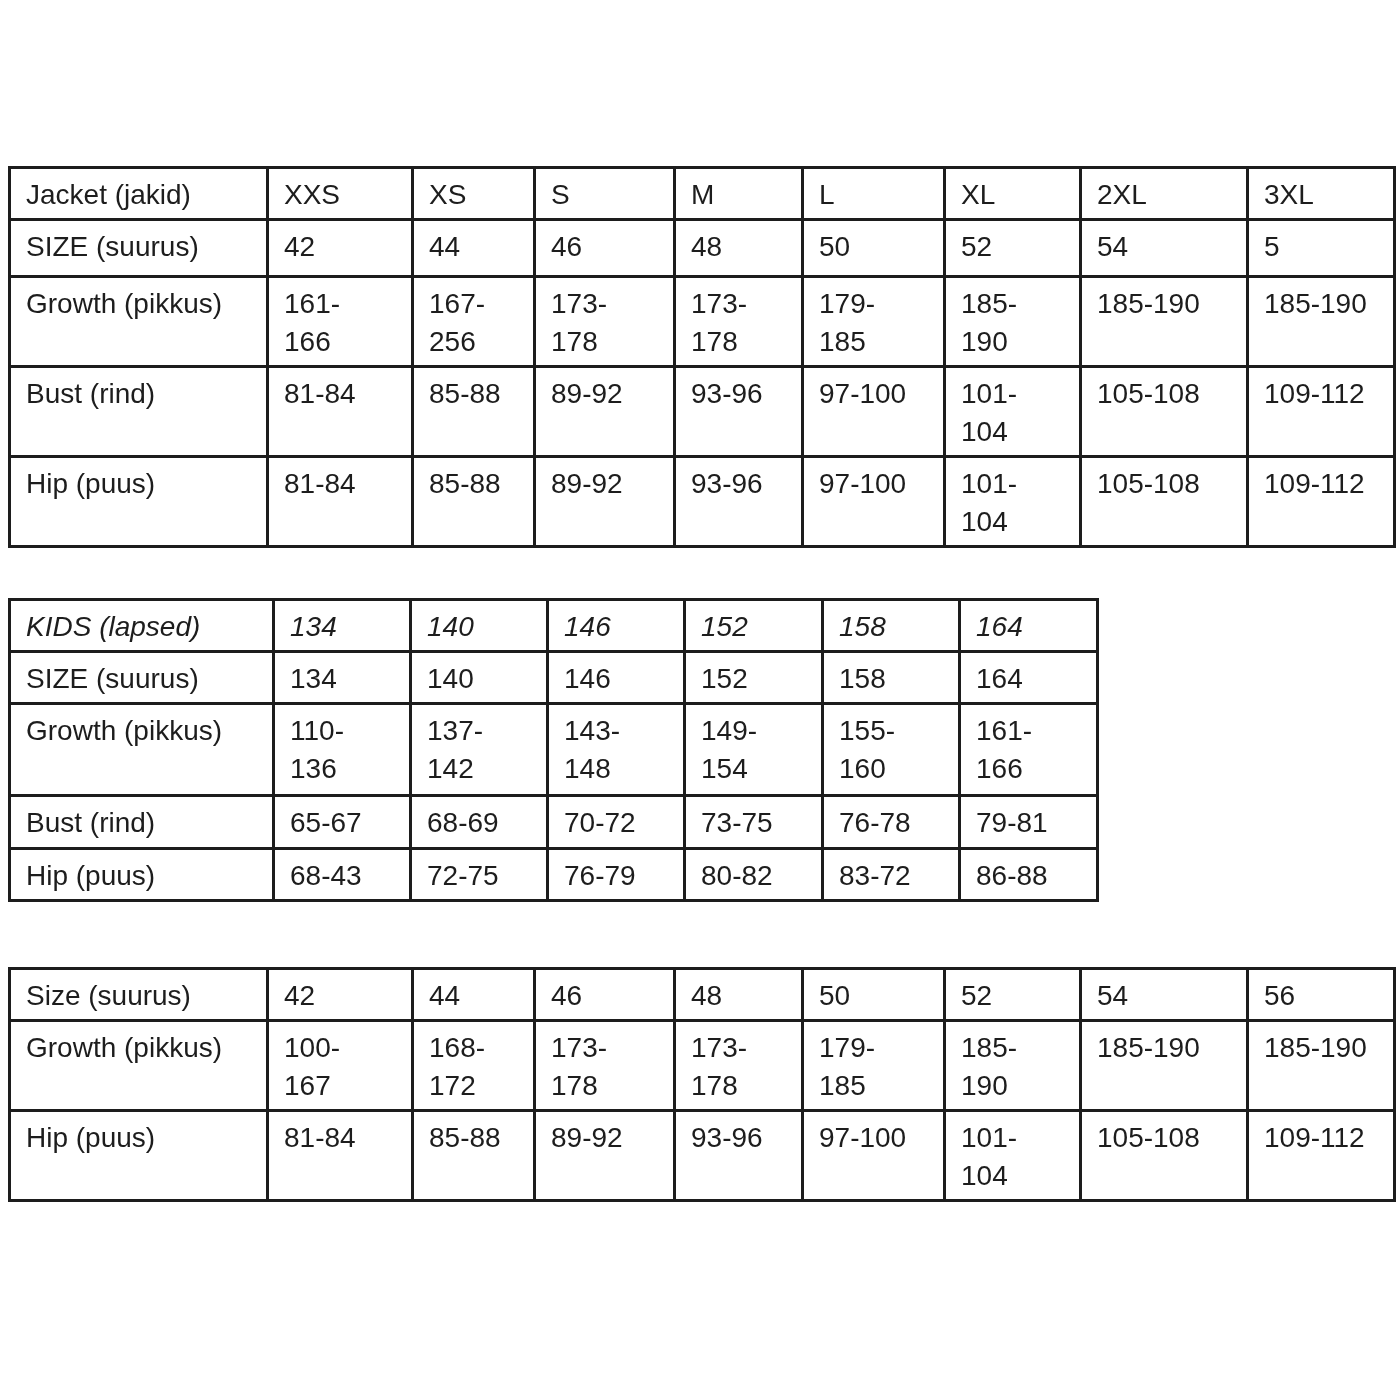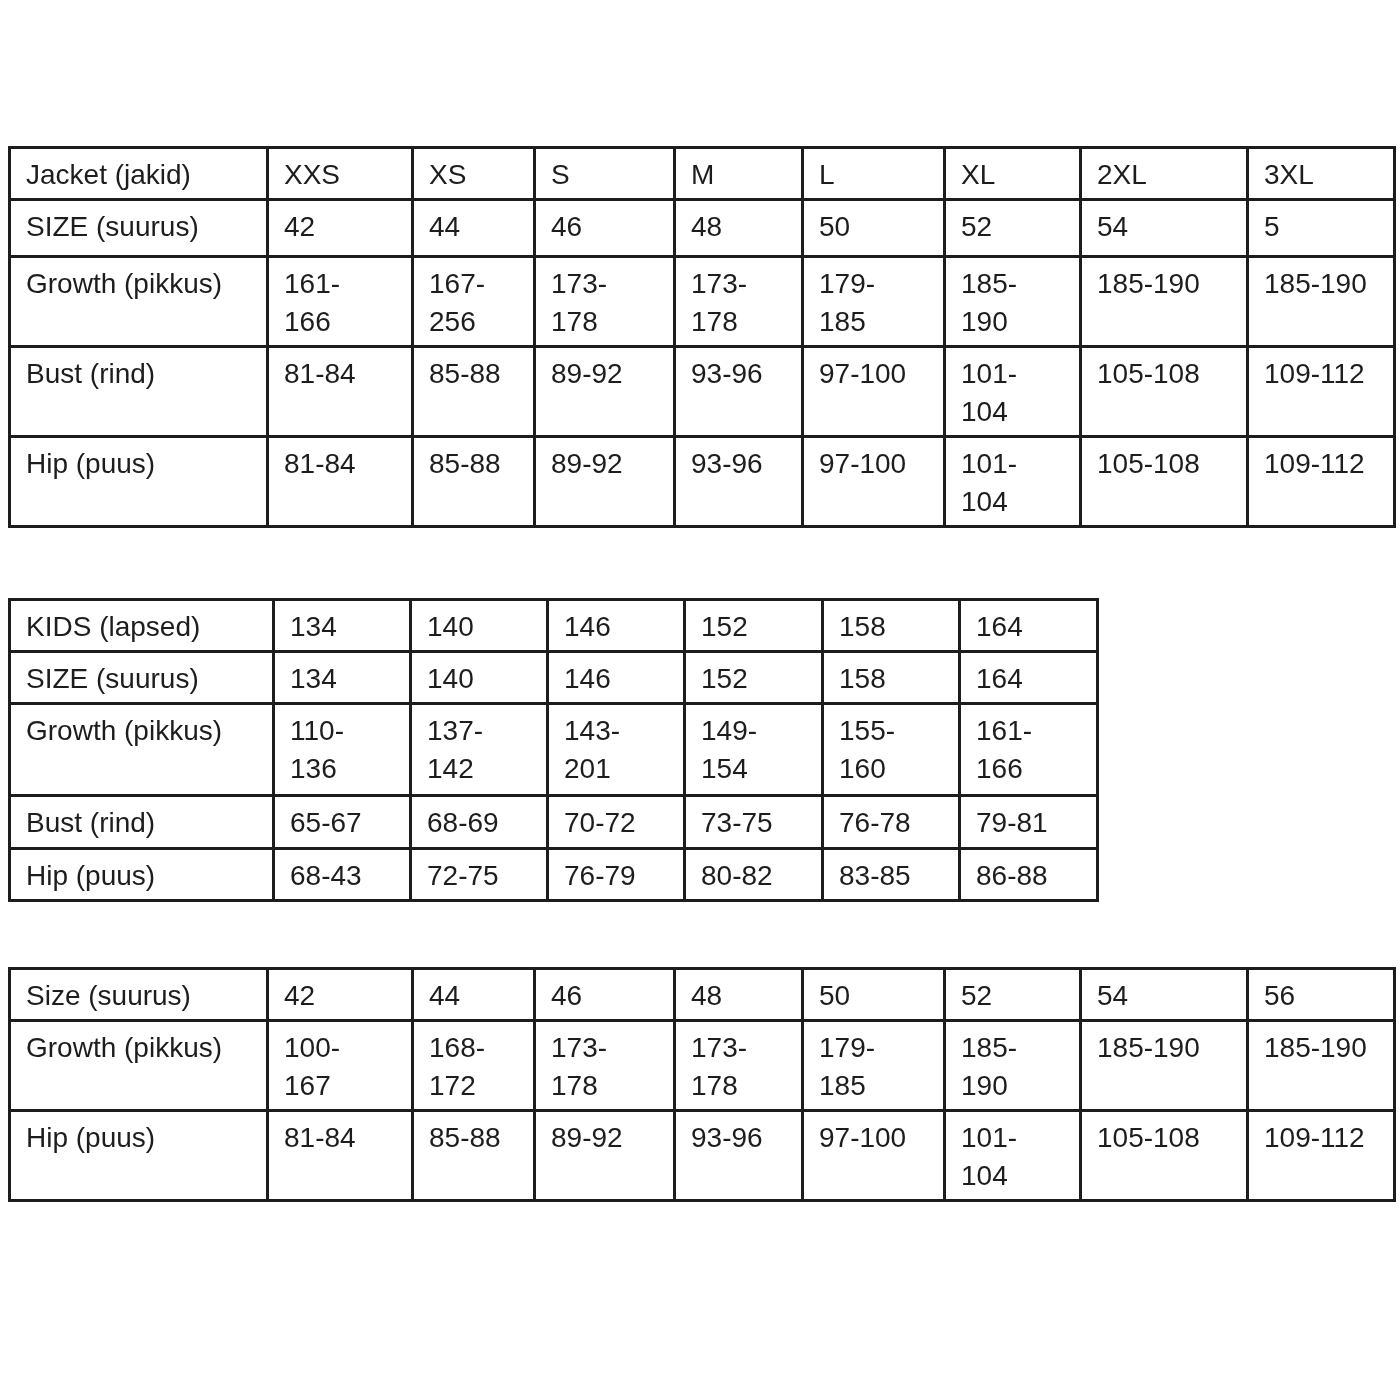--- a/index.html
+++ b/index.html
@@ -15,42 +15,42 @@
     font-family: "Liberation Sans", sans-serif;
     color: #1d1d1d;
   }
   table.size-table {
     position: absolute;
     left: 8px;
     border-collapse: collapse;
     table-layout: fixed;
     background: #ffffff;
   }
-  #table-jacket { top: 146px; width: 1385px; }
+  #table-jacket { top: 166px; width: 1385px; }
   #table-kids   { top: 598px; width: 1088px; }
   #table-pants  { top: 967px; width: 1385px; }
 
   table.size-table td {
     border: 3px solid #1d1d1d;
     vertical-align: top;
     padding: 7px 4px 4px 15px;
     font-size: 28px;
     line-height: 38px;
     white-space: pre-line;
     overflow: hidden;
   }
 
   
   #table-jacket tr:nth-child(1) { height: 52px; }
   #table-jacket tr:nth-child(2) { height: 57px; }
   #table-jacket tr:nth-child(3) { height: 81px; }
   #table-jacket tr:nth-child(4) { height: 87px; }
   #table-jacket tr:nth-child(5) { height: 88px; }
 
-  #table-kids tr:nth-child(1) { height: 50px; }
+  #table-kids tr:nth-child(1) { height: 50px; font-style: italic; }
   #table-kids tr:nth-child(2) { height: 50px; }
   #table-kids tr:nth-child(3) { height: 92px; }
   #table-kids tr:nth-child(4) { height: 53px; }
   #table-kids tr:nth-child(5) { height: 47px; }
 
   #table-pants tr:nth-child(1) { height: 52px; }
   #table-pants tr:nth-child(2) { height: 50px; }
   #table-pants tr:nth-child(3) { height: 88px; }
   #table-pants tr:nth-child(4) { height: 89px; }
 </style>
@@ -167,21 +167,21 @@
           <td>158</td>
           <td>164</td>
         </tr>
         <tr>
           <td>Growth (pikkus)</td>
           <td>110-
 136</td>
           <td>137-
 142</td>
           <td>143-
-201</td>
+148</td>
           <td>149-
 154</td>
           <td>155-
 160</td>
           <td>161-
 166</td>
         </tr>
         <tr>
           <td>Bust (rind)</td>
           <td>65-67</td>
@@ -190,21 +190,21 @@
           <td>73-75</td>
           <td>76-78</td>
           <td>79-81</td>
         </tr>
         <tr>
           <td>Hip (puus)</td>
           <td>68-43</td>
           <td>72-75</td>
           <td>76-79</td>
           <td>80-82</td>
-          <td>83-85</td>
+          <td>83-72</td>
           <td>86-88</td>
         </tr>
       </tbody>
   </table>
 
   <table class="size-table" id="table-pants">
     <colgroup>
       <col style="width:258px">
         <col style="width:145px">
         <col style="width:122px">

